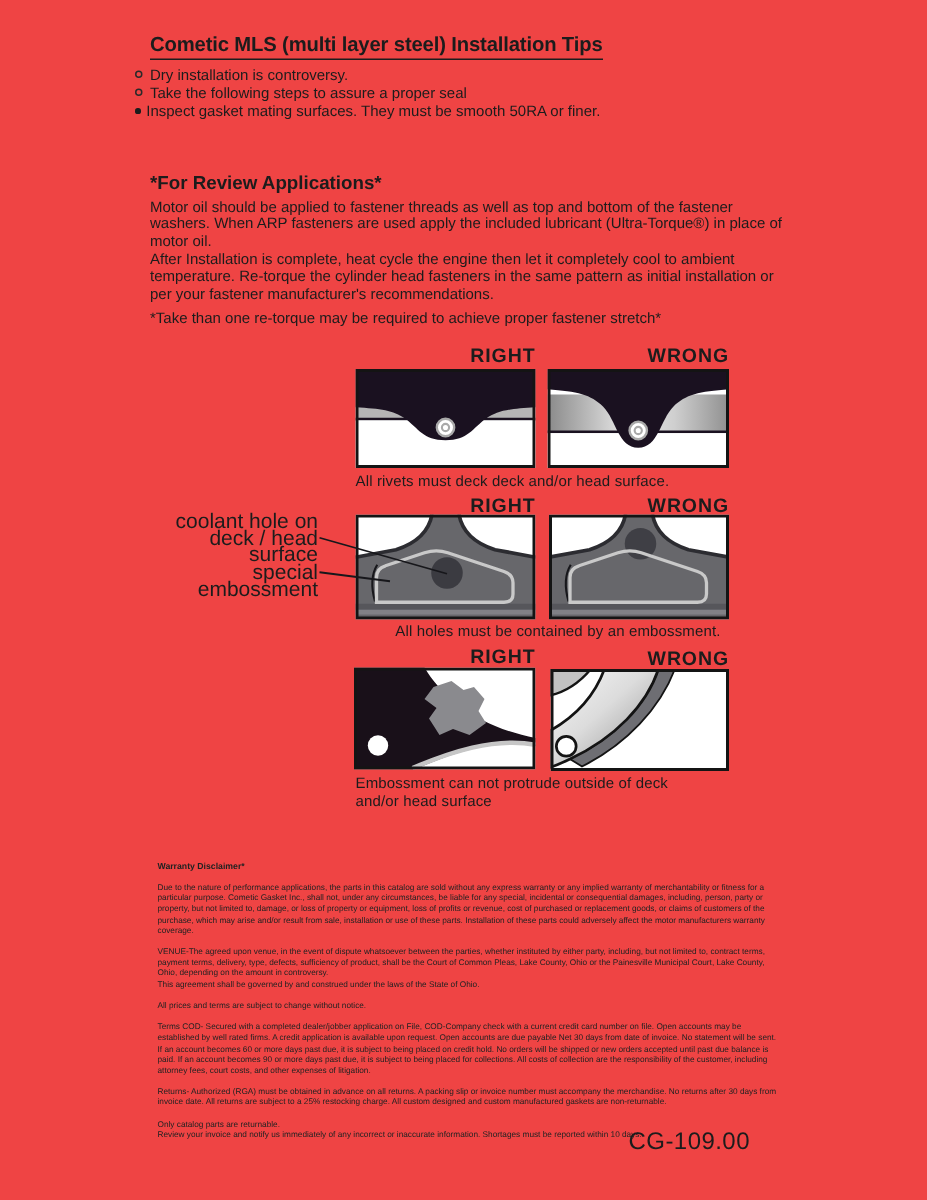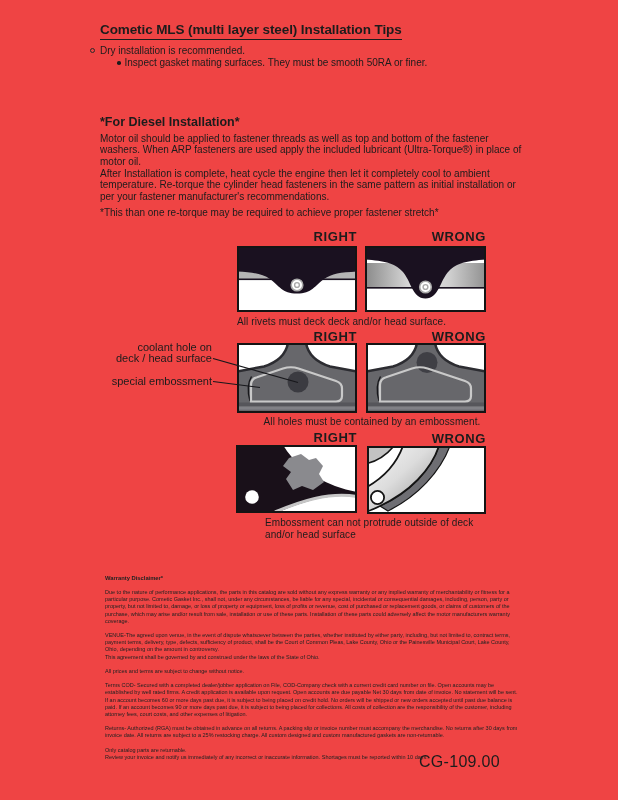--- a/index.html
+++ b/index.html
@@ -5,21 +5,21 @@
   html,body{margin:0;padding:0;background:#e8e8e8;}
   .page{position:relative;width:618px;height:800px;background:#ef4444;
         font-family:Liberation Sans, sans-serif;color:#1c1c1c;overflow:hidden;margin:0 auto;}
 
   .title{position:absolute;left:100px;top:22px;font-size:13.5px;font-weight:bold;
          letter-spacing:-0.1px;border-bottom:1.7px solid #1c1c1c;padding-bottom:2px;}
 
   .bullets{position:absolute;left:90px;top:45px;width:445px;font-size:10px;line-height:12px;}
   .b::before{content:"";display:inline-block;width:3px;height:3px;border:1px solid #2a2a2a;
              border-radius:50%;margin-right:5px;vertical-align:1.5px;}
-  .sub{margin-left:27px;}
+  .sub{}
   .sub::before{content:"";display:inline-block;width:3.5px;height:3.5px;background:#1c1c1c;
                border-radius:50%;margin-right:4px;vertical-align:1.5px;}
 
   .diesel-h{position:absolute;left:100px;top:115px;font-size:12.5px;font-weight:bold;}
   .para{position:absolute;left:100px;width:424px;font-size:10px;line-height:11.4px;}
   .p1{top:133px;} .p2{top:168px;}
   .note{position:absolute;left:100px;top:207px;font-size:10px;}
 
   .dg-label{position:absolute;font-size:13px;font-weight:600;letter-spacing:0.6px;text-align:right;}
   .lab-1r{left:237px;top:229px;width:120px;} .lab-1w{left:365px;top:229px;width:121px;}
@@ -31,48 +31,49 @@
   .box-1w{left:365px;top:246px;width:121px;height:66px;}
   .box-2r{left:237px;top:343px;width:120px;height:70px;}
   .box-2w{left:366px;top:343px;width:120px;height:70px;}
   .box-3r{left:236px;top:445px;width:121px;height:68px;}
   .box-3w{left:367px;top:446px;width:119px;height:68px;}
   .dg-box svg{display:block;width:100%;height:100%;}
 
   .cap{position:absolute;font-size:10px;line-height:11.5px;letter-spacing:0.1px;width:270px;}
   .cap1{left:237px;top:316px;} .cap2{left:237px;top:416px;text-align:center;} .cap3{left:237px;top:517px;}
 
-  .side-label{position:absolute;font-size:11px;line-height:11px;text-align:right;
+  .side-label{position:absolute;font-size:14px;line-height:11px;text-align:right;
               width:112px;left:100px;white-space:pre-line;}
   .sl1{top:342px;} .sl2{top:376px;}
   .leader-svg{position:absolute;left:100px;top:340px;width:210px;height:60px;z-index:5;}
 
   .legal{position:absolute;left:105px;top:575px;width:414px;font-size:5.5px;
          line-height:7.15px;color:#222;}
   .legal .lh{font-size:5.8px;font-weight:bold;margin:0 0 7px 0;}
   .legal p{margin:0 0 7.2px 0;white-space:pre-line;}
 
   .pagenum{position:absolute;left:387px;top:753px;font-size:16px;letter-spacing:0.3px;margin-left:32px;}
 </style>
 </head>
 <body>
 
 <div class="page">
 
   <div class="title">Cometic MLS (multi layer steel) Installation Tips</div>
 
   <div class="bullets">
-    <div class="b">Dry installation is recommended.</div>
+    <div class="b">Dry installation is controversy.</div>
+    <div class="b">Take the following steps to assure a proper seal</div>
     <div class="sub">Inspect gasket mating surfaces.  They must be smooth 50RA or finer.</div>
   </div>
 
-  <div class="diesel-h">*For Diesel Installation*</div>
+  <div class="diesel-h">*For Review Applications*</div>
   <div class="para p1">Motor oil should be applied to fastener threads as well as top and bottom of the fastener washers. When ARP fasteners are used apply the included lubricant (Ultra-Torque®) in place of motor oil.</div>
   <div class="para p2">After Installation is complete, heat cycle the engine then let it completely cool to ambient temperature. Re-torque the cylinder head fasteners in the same pattern as initial installation or per your fastener manufacturer's recommendations.</div>
-  <div class="note">*This than one re-torque may be required to achieve proper fastener stretch*</div>
+  <div class="note">*Take than one re-torque may be required to achieve proper fastener stretch*</div>
 
   <div class="dg-label lab-1r">RIGHT</div>
   <div class="dg-label lab-1w">WRONG</div>
 
   <div class="dg-box box-1r">
     <svg viewBox="0 0 120 66">
       <rect x="0" y="0" width="120" height="66" fill="#ffffff"></rect>
       <rect x="0" y="25" width="120" height="9" fill="#b5b5b5"></rect>
       <rect x="0" y="32.5" width="120" height="1.8" fill="#1a1120"></rect>
       <rect x="0" y="34.3" width="120" height="31.7" fill="#ffffff"></rect>
@@ -175,21 +176,21 @@
       </defs>
       <rect x="0" y="0" width="119" height="68" fill="#ffffff"></rect>
       <path d="M0,0 H27 C19,9.5 9,15.5 0,17.5 Z" fill="#c2c2c2" stroke="#141414" stroke-width="1.6"></path>
       <path d="M72,0 L83,0 C73,26 51,50 21,65 L13,60 C43,46 64,24 72,0 Z" fill="#6e6e73" stroke="#141414" stroke-width="1.2"></path>
       <path d="M36,0 H72 C64,24 43,46 13,60 C9,62 4.5,64 0,65.5 L0,41 C15,32.5 29,19 36,0 Z" fill="url(#g3)" stroke="#141414" stroke-width="1.8"></path>
       <circle cx="10.5" cy="51.5" r="6.6" fill="#ffffff" stroke="#141414" stroke-width="1.8"></circle>
       <rect x="1" y="1" width="117" height="66" fill="none" stroke="#141414" stroke-width="2"></rect>
     </svg>
   </div>
 
-  <div class="cap cap3" style="white-space:pre-line;margin-left:28px;">Embossment can not protrude outside of deck
+  <div class="cap cap3" style="white-space:pre-line;">Embossment can not protrude outside of deck
 and/or head surface</div>
 
   <div class="legal">
     <div class="lh">Warranty Disclaimer*</div>
     <p>Due to the nature of performance applications, the parts in this catalog are sold without any express warranty or any implied warranty of merchantability or fitness for a particular purpose.  Cometic Gasket Inc., shall not, under any circumstances, be liable for any special, incidental or consequential damages, including, person, party or property, but not limited to, damage, or loss of property or equipment, loss of profits or revenue, cost of purchased or replacement goods, or claims of customers of the purchase, which may arise and/or result from sale, installation or use of these parts.  Installation of these parts could adversely affect the motor manufacturers warranty coverage.</p>
     <p>VENUE-The agreed upon venue, in the event of dispute whatsoever between the parties, whether instituted by either party, including, but not limited to, contract terms, payment terms, delivery, type, defects, sufficiency of product, shall be the Court of Common Pleas, Lake County, Ohio or the Painesville Municipal Court, Lake County, Ohio, depending on the amount in controversy.
 This agreement shall be governed by and construed under the laws of the State of Ohio.</p>
     <p>All prices and terms are subject to change without notice.</p>
     <p>Terms COD- Secured with a completed dealer/jobber application on File, COD-Company check with a current credit card number on file.  Open accounts may be established by well rated firms.  A credit application is available upon request.  Open accounts are due payable Net 30 days from date of invoice.  No statement will be sent.  If an account becomes 60 or more days past due, it is subject to being placed on credit hold.  No orders will be shipped or new orders accepted until past due balance is paid.  If an account becomes 90 or more days past due, it is subject to being placed for collections.  All costs of collection are the responsibility of the customer, including attorney fees, court costs, and other expenses of litigation.</p>
     <p>Returns- Authorized (RGA) must be obtained in advance on all returns.  A packing slip or invoice number must accompany the merchandise.  No returns after 30 days from invoice date.  All returns are subject to a 25% restocking charge.  All custom designed and custom manufactured gaskets are non-returnable.</p>

